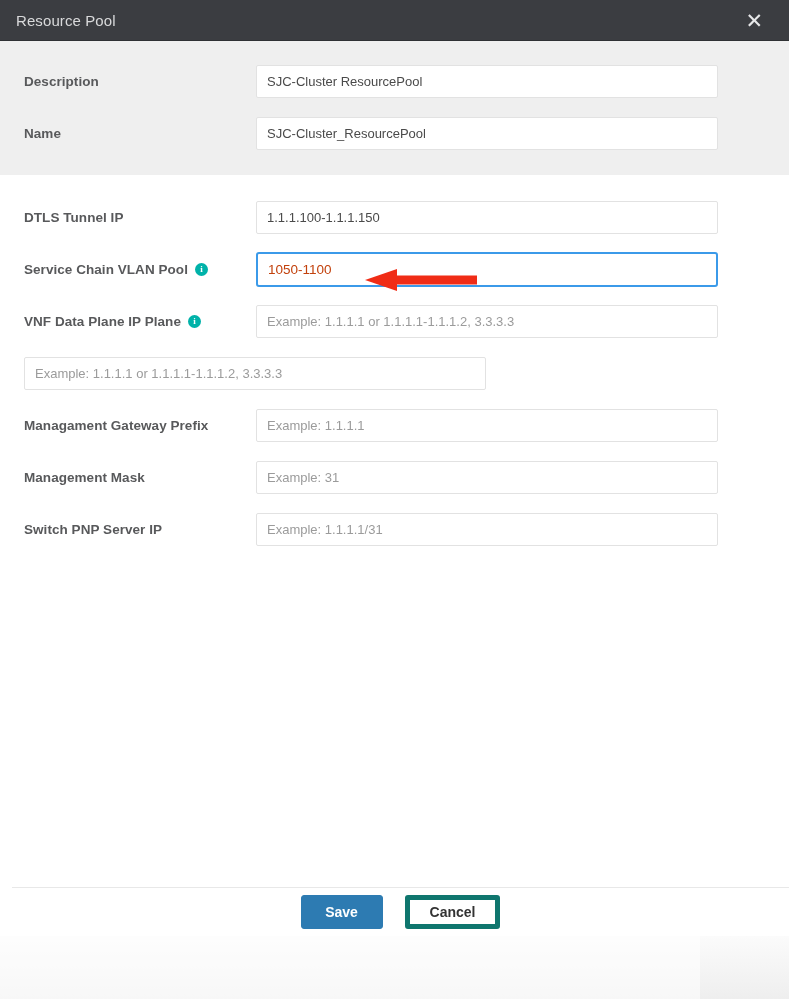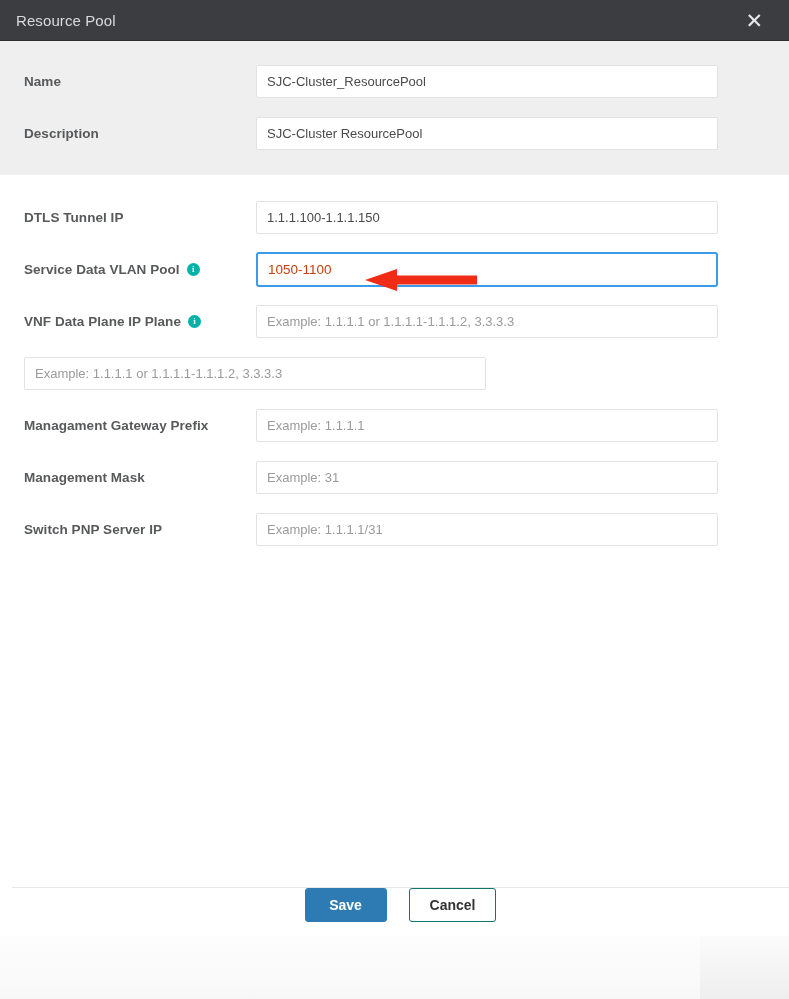--- a/index.html
+++ b/index.html
@@ -138,20 +138,21 @@
     pointer-events: none;
     z-index: 20;
   }
 
   
   .modal-footer {
     height: 48px;
     min-height: 48px;
     border-top: 1px solid #e8e8e8;
     display: flex;
+    align-items: center;
     justify-content: center;
     gap: 22px;
     background: #ffffff;
     margin-left: 12px;
   }
   .btn {
     font-family: "Liberation Sans", sans-serif;
     font-size: 14px;
     font-weight: bold;
     border-radius: 3px;
@@ -161,21 +162,21 @@
     padding: 0 20px;
     min-width: 82px;
   }
   .btn-save {
     background: #2d7bb2;
     border: 1px solid #2d7bb2;
     color: #ffffff;
   }
   .btn-cancel {
     background: #ffffff;
-    border: 1px solid #0f766e;
+    border: 5px solid #0f766e;
     color: #333333;
   }
 
   
   .page-backdrop {
     position: absolute;
     left: 0;
     top: 936px;
     width: 789px;
     height: 63px;
@@ -199,45 +200,45 @@
   <div class="modal-header">
     <span class="modal-title">Resource Pool</span>
     <span class="close-btn">✕</span>
   </div>
 
   <div class="modal-body">
 
     <div class="section-gray">
       <div class="field-row">
         <div class="field-label">
+          <span>Description</span>
+        </div>
+        <input class="field-input" type="text" value="SJC-Cluster ResourcePool" style="">
+      </div>
+
+      <div class="field-row">
+        <div class="field-label">
           <span>Name</span>
         </div>
         <input class="field-input" type="text" value="SJC-Cluster_ResourcePool" style="">
       </div>
-
-      <div class="field-row">
-        <div class="field-label">
-          <span>Description</span>
-        </div>
-        <input class="field-input" type="text" value="SJC-Cluster ResourcePool" style="">
-      </div>
     </div>
 
     <div class="section-white">
 
       <div class="field-row">
         <div class="field-label">
           <span>DTLS Tunnel IP</span>
         </div>
         <input class="field-input" type="text" value="1.1.1.100-1.1.1.150" style="">
       </div>
 
       <div class="field-row">
         <div class="field-label">
-          <span>Service Data VLAN Pool</span>
+          <span>Service Chain VLAN Pool</span>
           <span class="info-icon">i</span>
         </div>
         <input class="field-input focused" type="text" value="1050-1100" style="">
       </div>
 
       <div class="field-row">
         <div class="field-label">
           <span>VNF Data Plane IP Plane</span>
           <span class="info-icon">i</span>
         </div>

